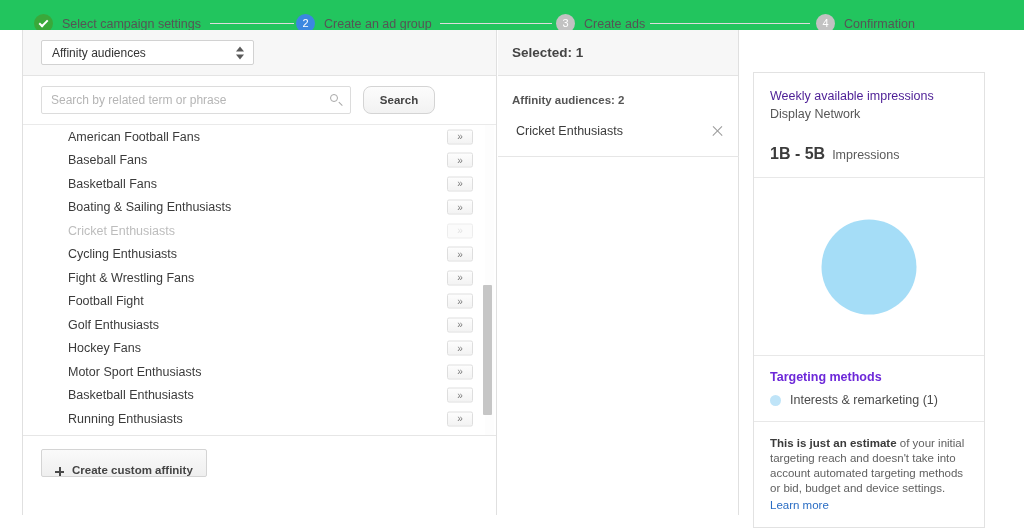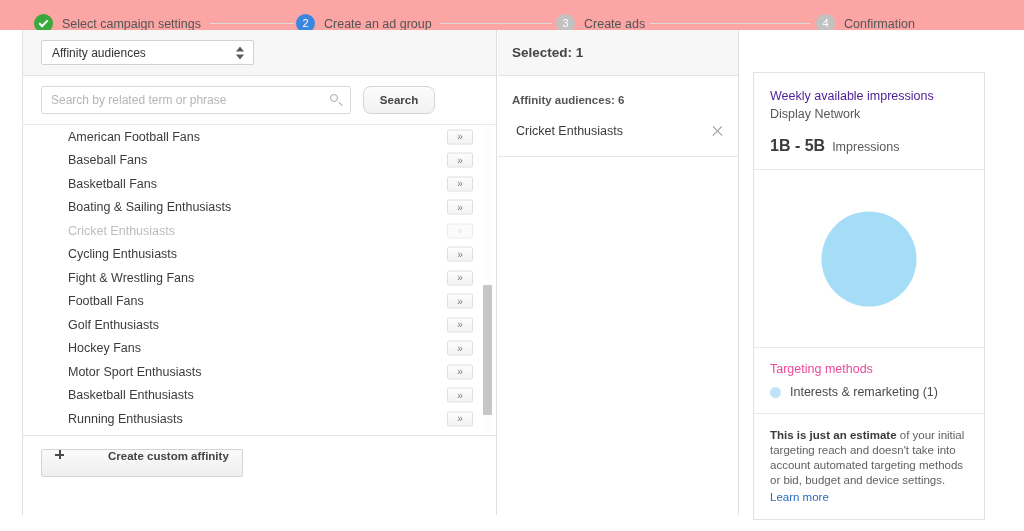--- a/index.html
+++ b/index.html
@@ -14,21 +14,21 @@
     position: relative;
     width: 1024px; height: 531px;
     overflow: hidden;
     background: #ffffff;
   }
 
   
   .stepbar {
     position: absolute; left: 0; top: 0;
     width: 1024px; height: 36px;
-    background: #fca5a5;
+    background: #22c55e;
     border-bottom: 1px solid #e4e4e4;
   }
   .step {
     position: absolute; top: 14px;
     display: flex; align-items: center;
     white-space: nowrap;
   }
   .step-circle {
     width: 19px; height: 19px; border-radius: 50%;
     display: inline-flex; align-items: center; justify-content: center;
@@ -205,24 +205,23 @@
     background: #ffffff;
     display: flex; align-items: center;
     padding-left: 18px;
   }
   .custom-btn {
     height: 28px;
     padding: 0 13px;
     background: linear-gradient(#fafafa, #efefef);
     border: 1px solid #d4d4d4;
     border-radius: 2px;
-    display: flex; align-items: flex-start;
+    display: flex; align-items: flex-end;
     font-size: 11.5px; font-weight: bold; color: #444;
     cursor: pointer;
-    gap: 36px;
   }
   .plus {
     position: relative;
     width: 9px; height: 9px; margin-right: 8px;
     flex: 0 0 auto;
   }
   .plus::before, .plus::after {
     content: ""; position: absolute; background: #4a4a4a;
   }
   .plus::before { left: 0; top: 3.5px; width: 9px; height: 2.5px; }
@@ -282,42 +281,42 @@
     background: #ffffff;
     border: 1px solid #e2e2e2;
   }
   .est-sec {
     padding: 14px 16px 14px 16px;
   }
   .est-sec + .est-sec { border-top: 1px solid #e8e8e8; }
   .est-title { font-size: 12.5px; color: #4c1d95; line-height: 18px; }
   .est-sub { font-size: 12.5px; color: #565656; line-height: 18px; }
   .est-big {
-    margin-top: 14px;
+    margin-top: 22px;
     font-size: 16px; color: #3c3c3c; font-weight: bold;
     display: flex; align-items: baseline;
   }
   .est-big .unit {
     font-size: 12.5px; font-weight: normal; color: #5b5b5b; margin-left: 7px;
   }
 
   .bubble-wrap {
     height: 178px;
     position: relative;
   }
   .bubble {
     position: absolute;
     left: 50%; top: 50%;
     transform: translate(-50%, -50%);
     width: 95px; height: 95px;
     border-radius: 50%;
     background: #a5ddf7;
   }
 
-  .tm-title { font-size: 12.5px; font-weight: normal; color: #ec4899; }
+  .tm-title { font-size: 12.5px; font-weight: bold; color: #6d28d9; }
   .tm-row {
     margin-top: 9px;
     display: flex; align-items: center;
     font-size: 12.5px; color: #4a4a4a;
   }
   .tm-dot {
     width: 11px; height: 11px; border-radius: 50%;
     background: #bfe4f8;
     margin-right: 9px; flex: 0 0 auto;
   }
@@ -414,21 +413,21 @@
             </div>
             <div class="aud-row">
               <span>Cycling Enthusiasts</span>
               <span class="aud-add">»</span>
             </div>
             <div class="aud-row">
               <span>Fight &amp; Wrestling Fans</span>
               <span class="aud-add">»</span>
             </div>
             <div class="aud-row">
-              <span>Football Fans</span>
+              <span>Football Fight</span>
               <span class="aud-add">»</span>
             </div>
             <div class="aud-row">
               <span>Golf Enthusiasts</span>
               <span class="aud-add">»</span>
             </div>
             <div class="aud-row">
               <span>Hockey Fans</span>
               <span class="aud-add">»</span>
             </div>
@@ -453,21 +452,21 @@
       <div class="browse-foot">
         <div class="custom-btn">
           <span class="plus"></span>
           <span>Create custom affinity</span>
         </div>
       </div>
     </div>
 
     <div class="selected-panel">
       <div class="selected-head">Selected: 1</div>
-      <div class="selected-group">Affinity audiences: 6</div>
+      <div class="selected-group">Affinity audiences: 2</div>
       <div id="sel-rows">
           <div class="selected-item">
             <span>Cricket Enthusiasts</span>
             <span class="rm-x"></span>
           </div>
         </div>
       <div class="selected-divider"></div>
     </div>
 
     <div class="est-card">

